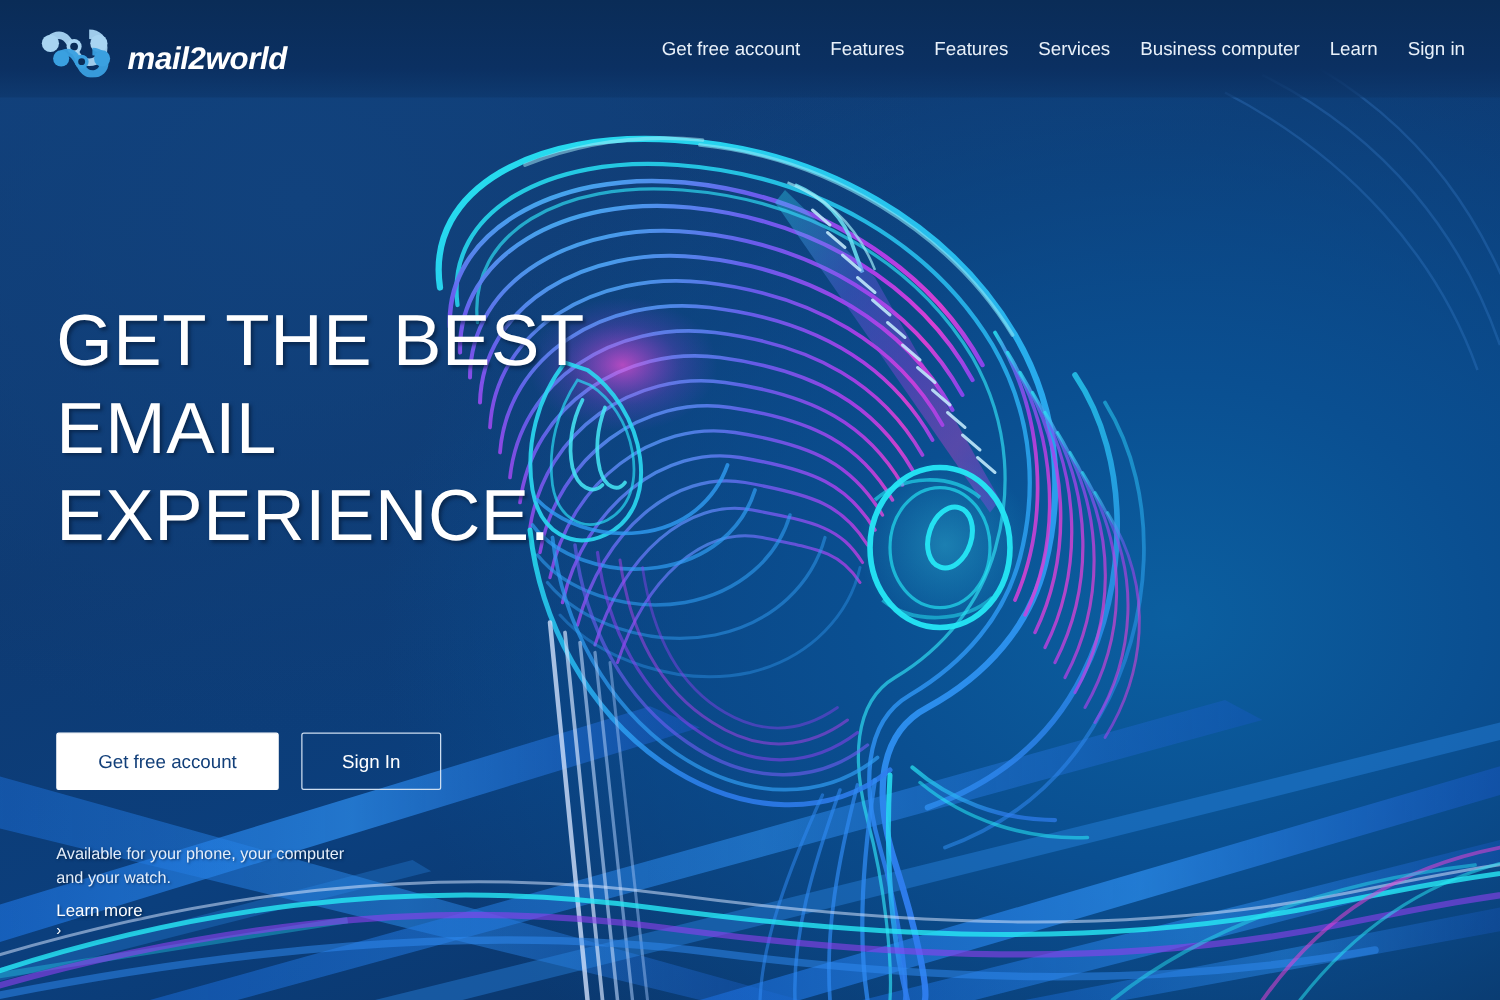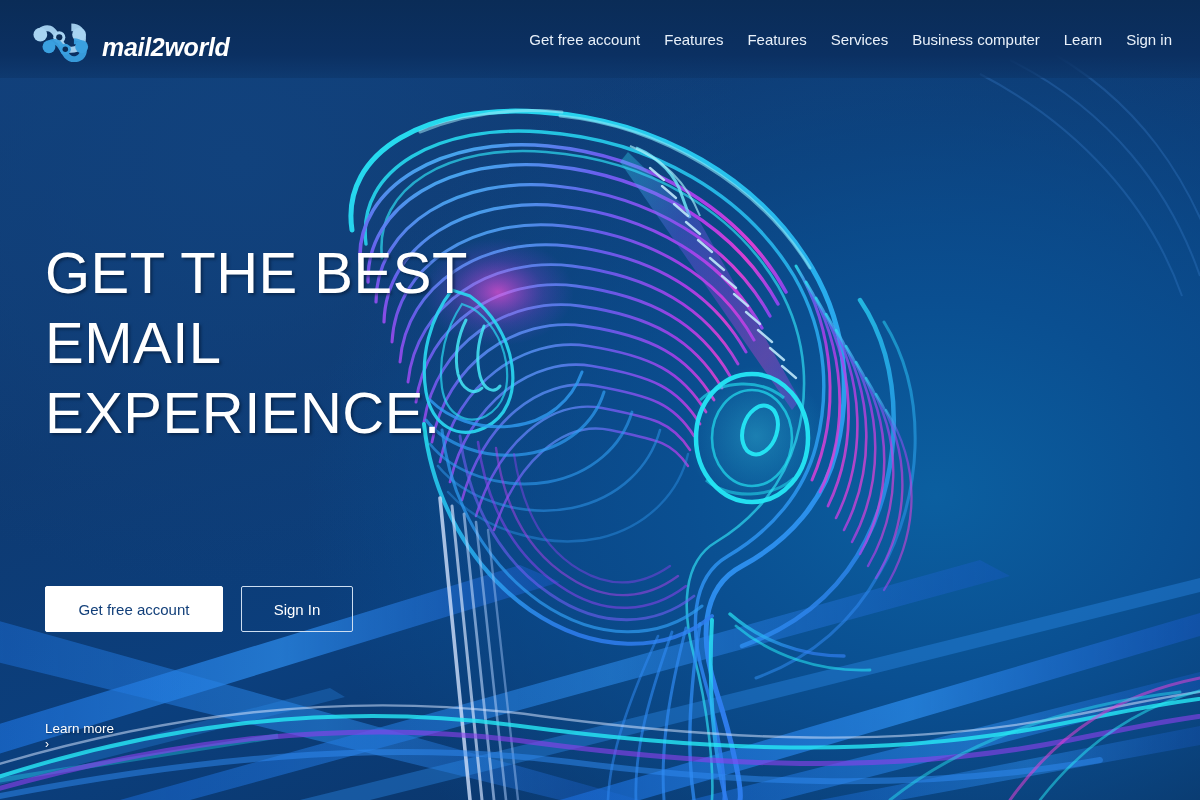--- a/index.html
+++ b/index.html
@@ -350,20 +350,21 @@
   <section id="hero">
 
     <h1 id="headline">GET THE BEST EMAIL EXPERIENCE.</h1>
 
 
     <div id="cta-row">
       <button class="btn btn-primary">Get free account</button>
       <button class="btn btn-secondary">Sign In</button>
     </div>
 
+    <p id="availability">Available for your phone, your computer and your watch.</p>
 
     <a id="learn-more" href="#">
       <span>Learn more</span>
       <span class="chev">›</span>
     </a>
   </section>
 
 </div>
 
 </body></html>

